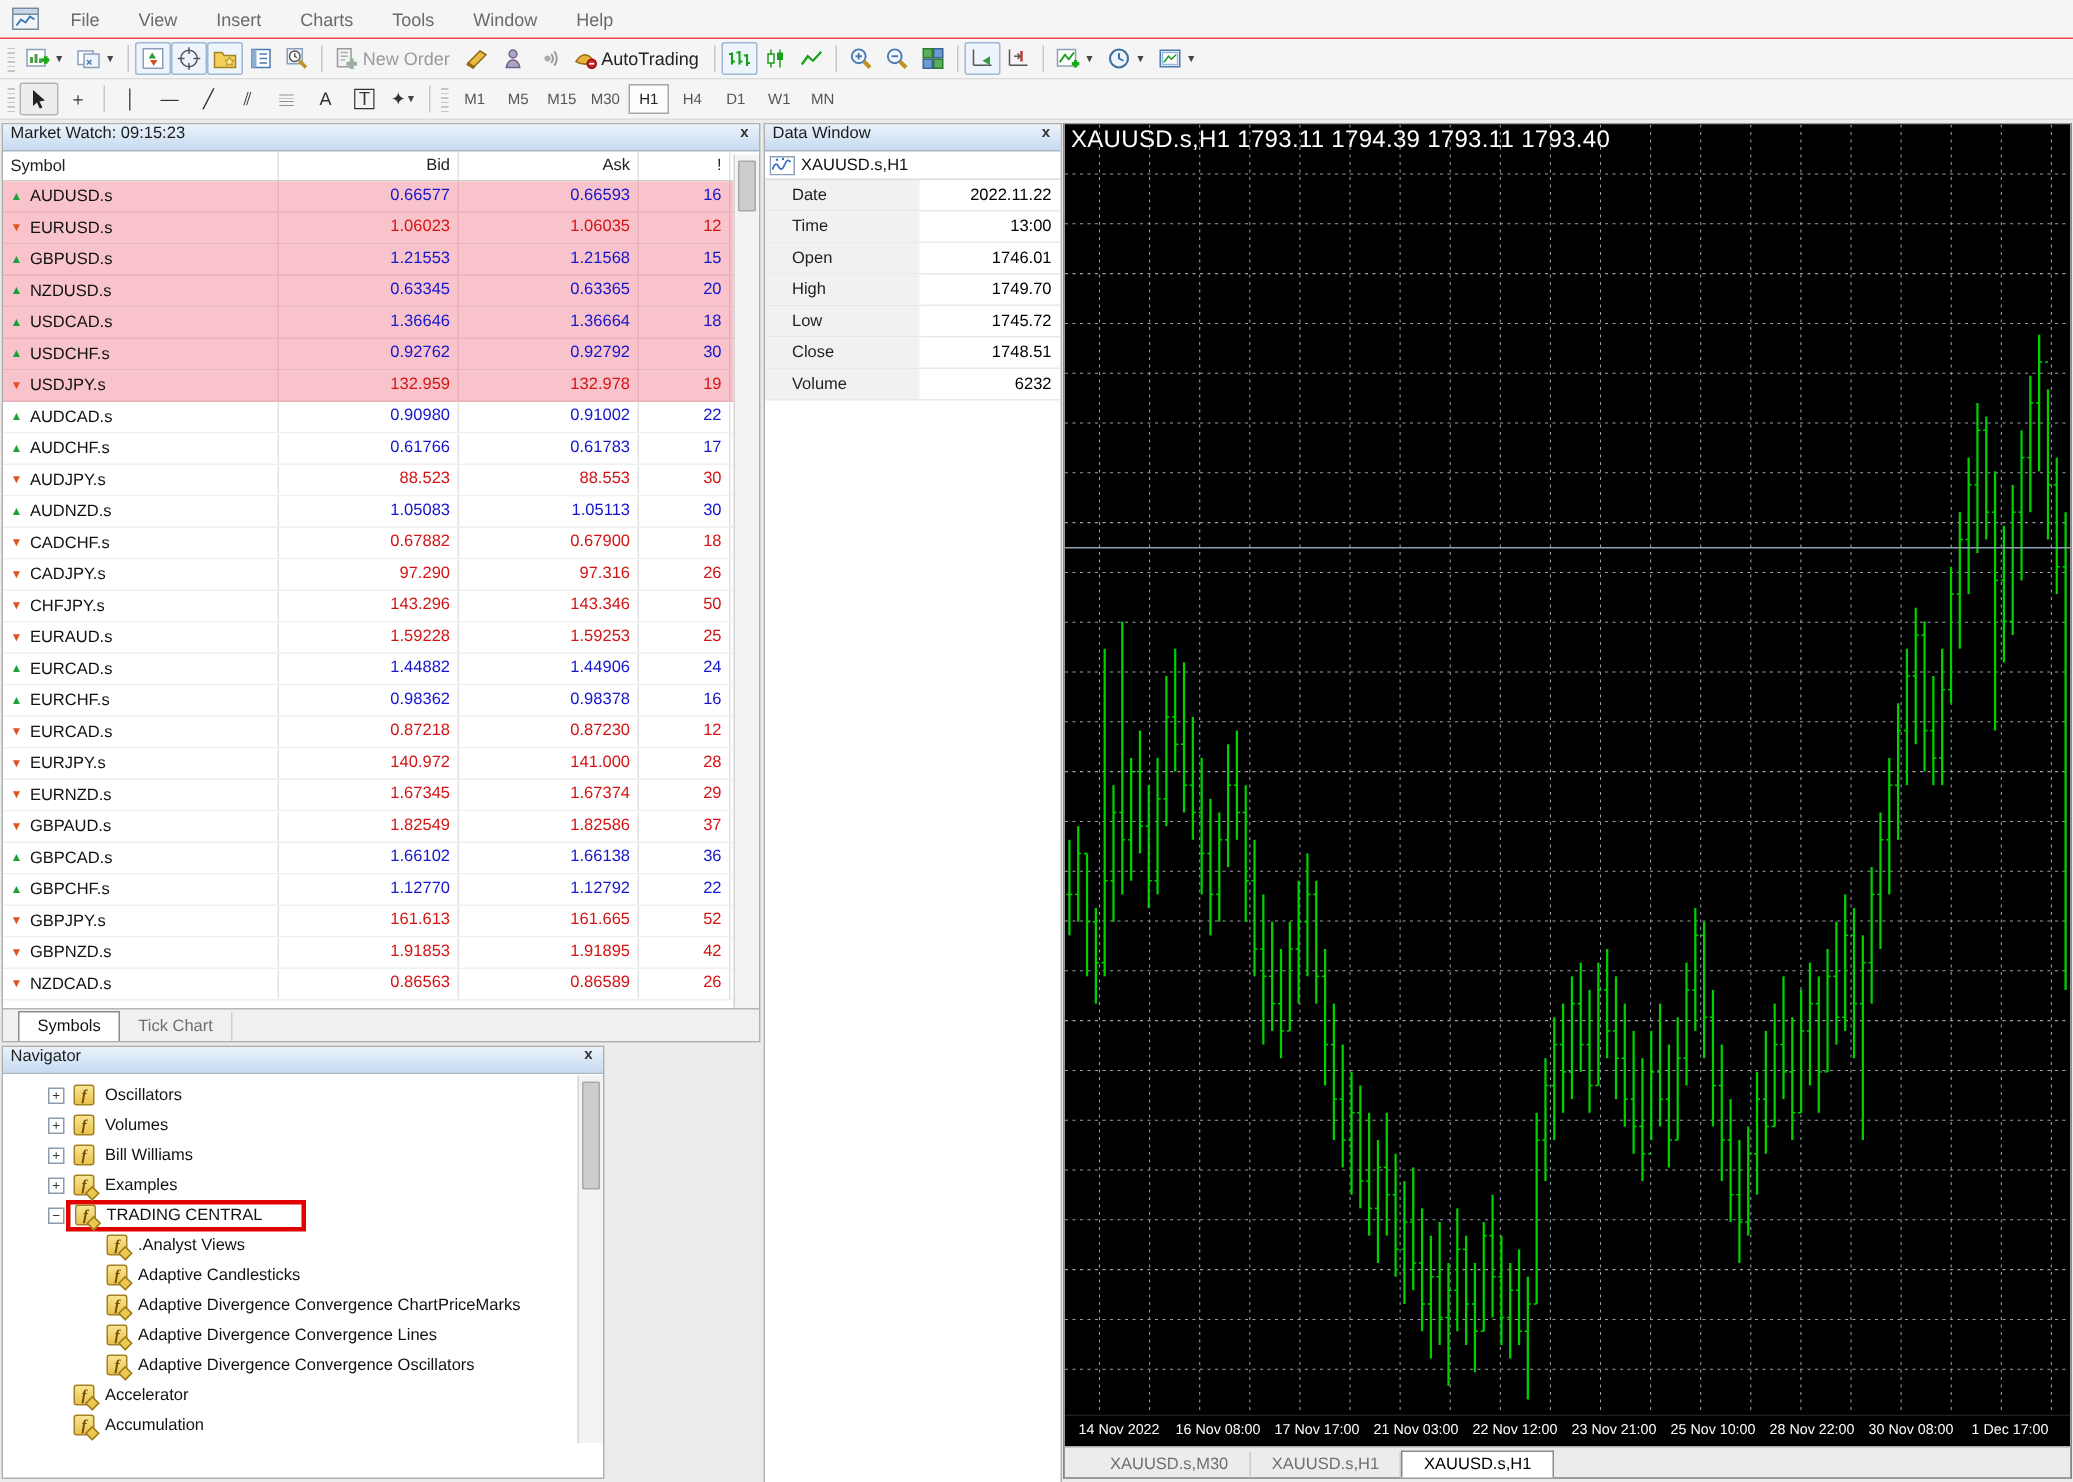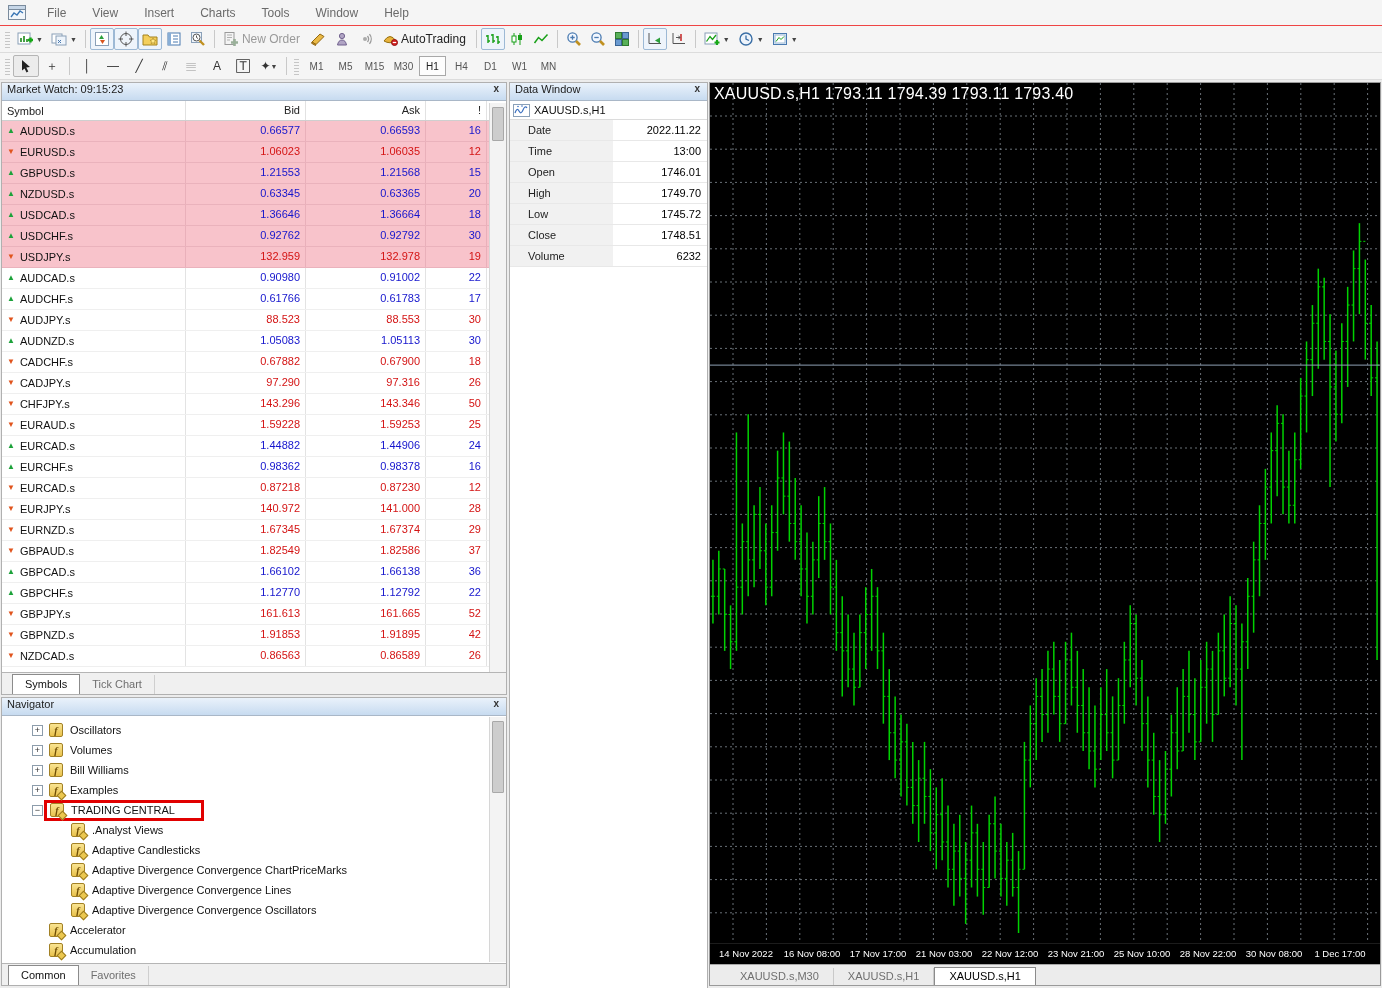--- a/index.html
+++ b/index.html
@@ -568,21 +568,21 @@
       </div>
     <div class="vscroll" style="top:20px; bottom:22px;">
       <div class="vthumb" style="top:4px; height:34px;"></div>
     </div>
     <div class="tabbar" id="mw-tabs" style="padding-left:10px;">
         <div class="tab active">Symbols</div>
         <div class="tab">Tick Chart</div>
       </div>
   </div>
 
-  <div class="panel" id="nav-panel" style="left:1px; top:617px; width:506px; height:289px;">
+  <div class="panel" id="nav-panel" style="left:1px; top:617px; width:402px; height:289px;">
     <div class="ptitle">
       <span>Navigator</span>
       <span class="pclose">x</span>
     </div>
     <div class="tree" id="nav-tree">
         <div class="trow" style="padding-left: 30px;">
           <div class="expbox">+</div>
           <div class="ficon">f</div>
           <span>Oscillators</span>
         </div>
@@ -635,24 +635,20 @@
         </div>
         <div class="trow" style="padding-left: 30px;">
           <div style="width: 17px; flex: 0 0 auto;"></div>
           <div class="ficon custom">f</div>
           <span>Accumulation</span>
         </div>
       </div>
     <div class="vscroll" style="top:19px; bottom:23px;">
       <div class="vthumb" style="top:4px; height:72px;"></div>
     </div>
-    <div class="tabbar" id="nav-tabs" style="padding-left:6px;">
-        <div class="tab active">Common</div>
-        <div class="tab">Favorites</div>
-      </div>
   </div>
 
   <div class="panel" id="dw-panel" style="left:509px; top:2px; width:199px; height:940px;">
     <div class="ptitle">
       <span>Data Window</span>
       <span class="pclose">x</span>
     </div>
     <div class="dw-sym">
       <svg width="17" height="13" viewBox="0 0 17 13">
         <rect x="0.5" y="0.5" width="16" height="12" fill="#fff" stroke="#8aa0b8"></rect>

